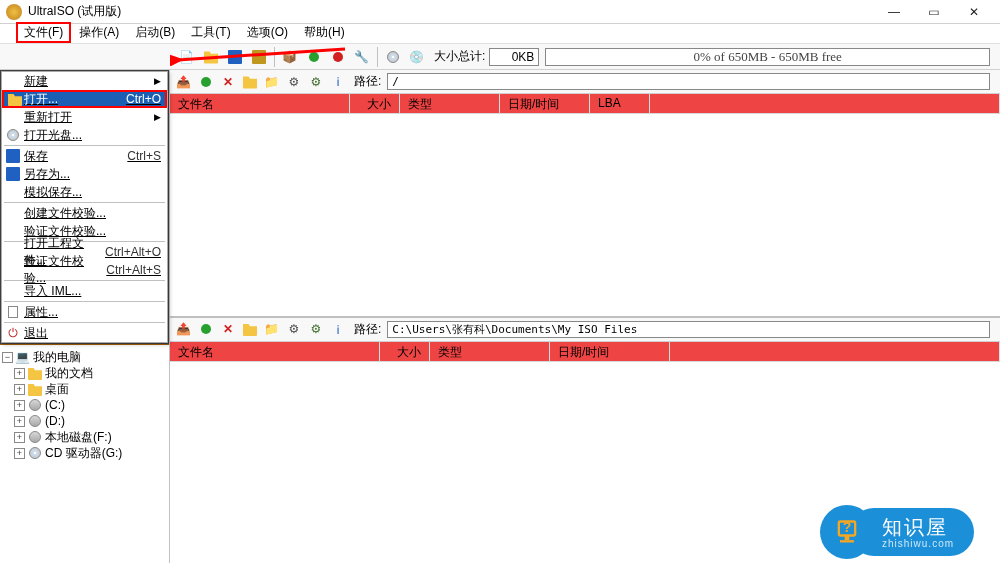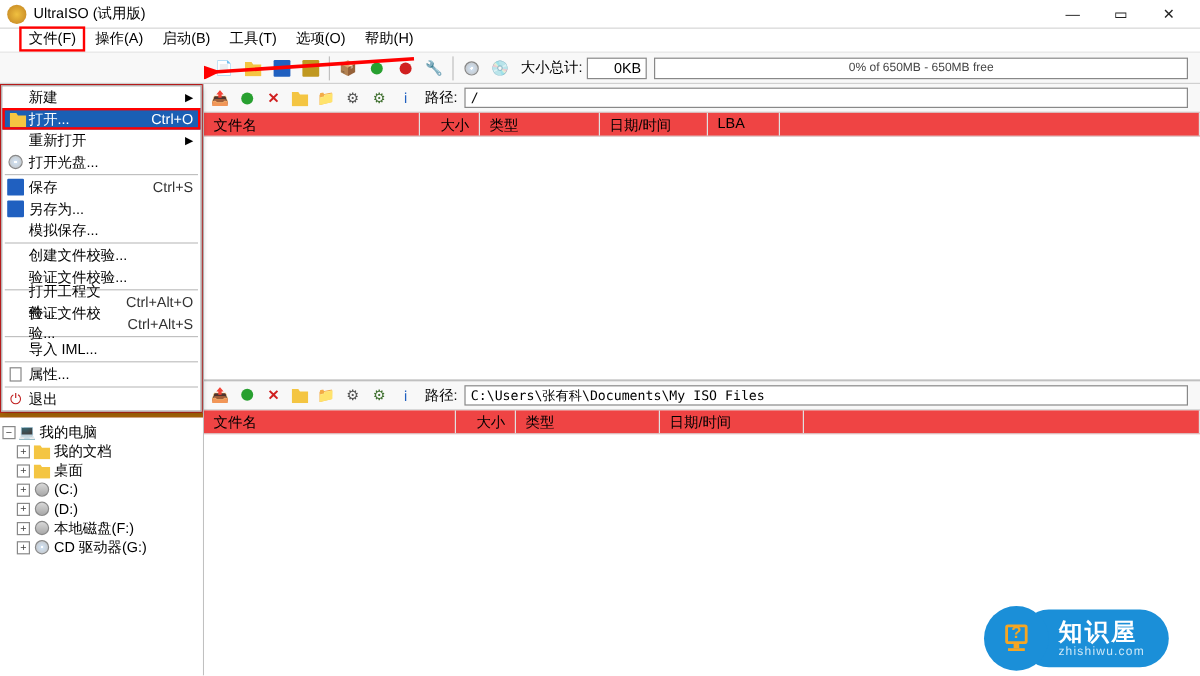--- a/index.html
+++ b/index.html
@@ -13,26 +13,26 @@
 .menubar { height: 20px; display: flex; align-items: flex-end; padding: 0 16px; background: #fff; border-bottom: 1px solid #e0e0e0; }
 .menubar .menu-item { padding: 2px 8px; color: #000; cursor: default; }
 .menubar .menu-item.highlighted { border: 2px solid #ff0000; padding: 0 6px; }
 
 .toolbar { height: 26px; background: #f8f8f8; border-bottom: 1px solid #d0d0d0; display: flex; align-items: center; padding: 0 4px; gap: 2px; }
 .toolbar .tb-btn { width: 22px; height: 22px; display: flex; align-items: center; justify-content: center; border-radius: 2px; }
 .toolbar .tb-sep { width: 1px; height: 20px; background: #c0c0c0; margin: 0 2px; }
 .toolbar .size-label { margin-left: 4px; color: #000; }
 .toolbar .size-box { width: 50px; height: 18px; background: #fff; border: 1px solid #888; text-align: right; padding: 0 4px; line-height: 16px; margin-left: 2px; }
 .toolbar .progress { flex: 1; height: 18px; background: #fff; border: 1px solid #888; margin-left: 4px; margin-right: 6px; position: relative; display: flex; align-items: center; justify-content: center; }
-.toolbar .progress span { color: #444; font-family: Liberation Sans, sans-serif; font-size: 10px; }
+.toolbar .progress span { color: #444; font-family: Liberation Serif, serif; font-size: 13px; }
 
 .main { display: flex; height: calc(100% - 70px); }
 
 .left-col { width: 170px; border-right: 1px solid #c0c0c0; display: flex; flex-direction: column; }
-.left-col .dropdown-wrap { border-bottom: 4px solid #a16207; background: #b91c1c; }
+.left-col .dropdown-wrap { border-bottom: 1px solid #a16207; background: #404040; text-decoration: underline; }
 .left-col .dropdown { height: 232px; background: #fff; border: 1px solid #aaa; box-shadow: 2px 2px 4px rgba(0,0,0,0.2); margin: 1px; position: relative; }
 .dropdown .ditem { height: 18px; display: flex; align-items: center; padding: 0 6px 0 22px; position: relative; cursor: default; }
 .dropdown .ditem .dicon { position: absolute; left: 4px; width: 14px; height: 14px; display: flex; align-items: center; justify-content: center; font-size: 10px; }
 .dropdown .ditem .label { flex: 1; }
 .dropdown .ditem .shortcut { color: #333; margin-left: 10px; }
 .dropdown .ditem .arrow { position: absolute; right: 6px; font-size: 9px; }
 .dropdown .ditem.selected { background: #1a5fb4; color: #fff; }
 .dropdown .ditem.selected .shortcut { color: #fff; }
 .dropdown .ditem.hl-red { border: 2px solid #ff0000; padding: 0 4px 0 20px; height: 18px; }
 .dropdown .sep { height: 1px; background: #c0c0c0; margin: 1px 2px; }
@@ -74,21 +74,21 @@
 .ico-file-new { color:#c09000; }
 
 
 .red-arrow { position: absolute; left: 170px; top: 46px; width: 180px; height: 20px; pointer-events: none; z-index: 50; }
 
 
 .watermark { position: absolute; right: 0; bottom: 0; width: 180px; height: 62px; display: flex; align-items: center; z-index: 100; }
 .watermark .circle { width: 54px; height: 54px; background: #1b8fd8; border-radius: 50%; display: flex; align-items: center; justify-content: center; margin-right: -4px; z-index: 2; }
 .watermark .circle svg { width: 28px; height: 28px; }
 .watermark .pill { height: 48px; background: #1b8fd8; border-radius: 24px; padding: 4px 20px 4px 32px; display: flex; flex-direction: column; justify-content: center; margin-left: -20px; }
-.watermark .pill .cn { color: #fff; font-size: 20px; font-weight: bold; letter-spacing: 2px; line-height: 22px; }
+.watermark .pill .cn { color: #fff; font-size: 20px; font-weight: normal; letter-spacing: 2px; line-height: 22px; }
 .watermark .pill .url { color: #cde8f7; font-size: 10px; letter-spacing: 1px; }
 </style>
 </head>
 <body>
 
 <div class="titlebar">
   <span class="app-icon"></span>
   <span class="title">UltraISO (试用版)</span>
   <div class="win-btn">—</div>
   <div class="win-btn">▭</div>

